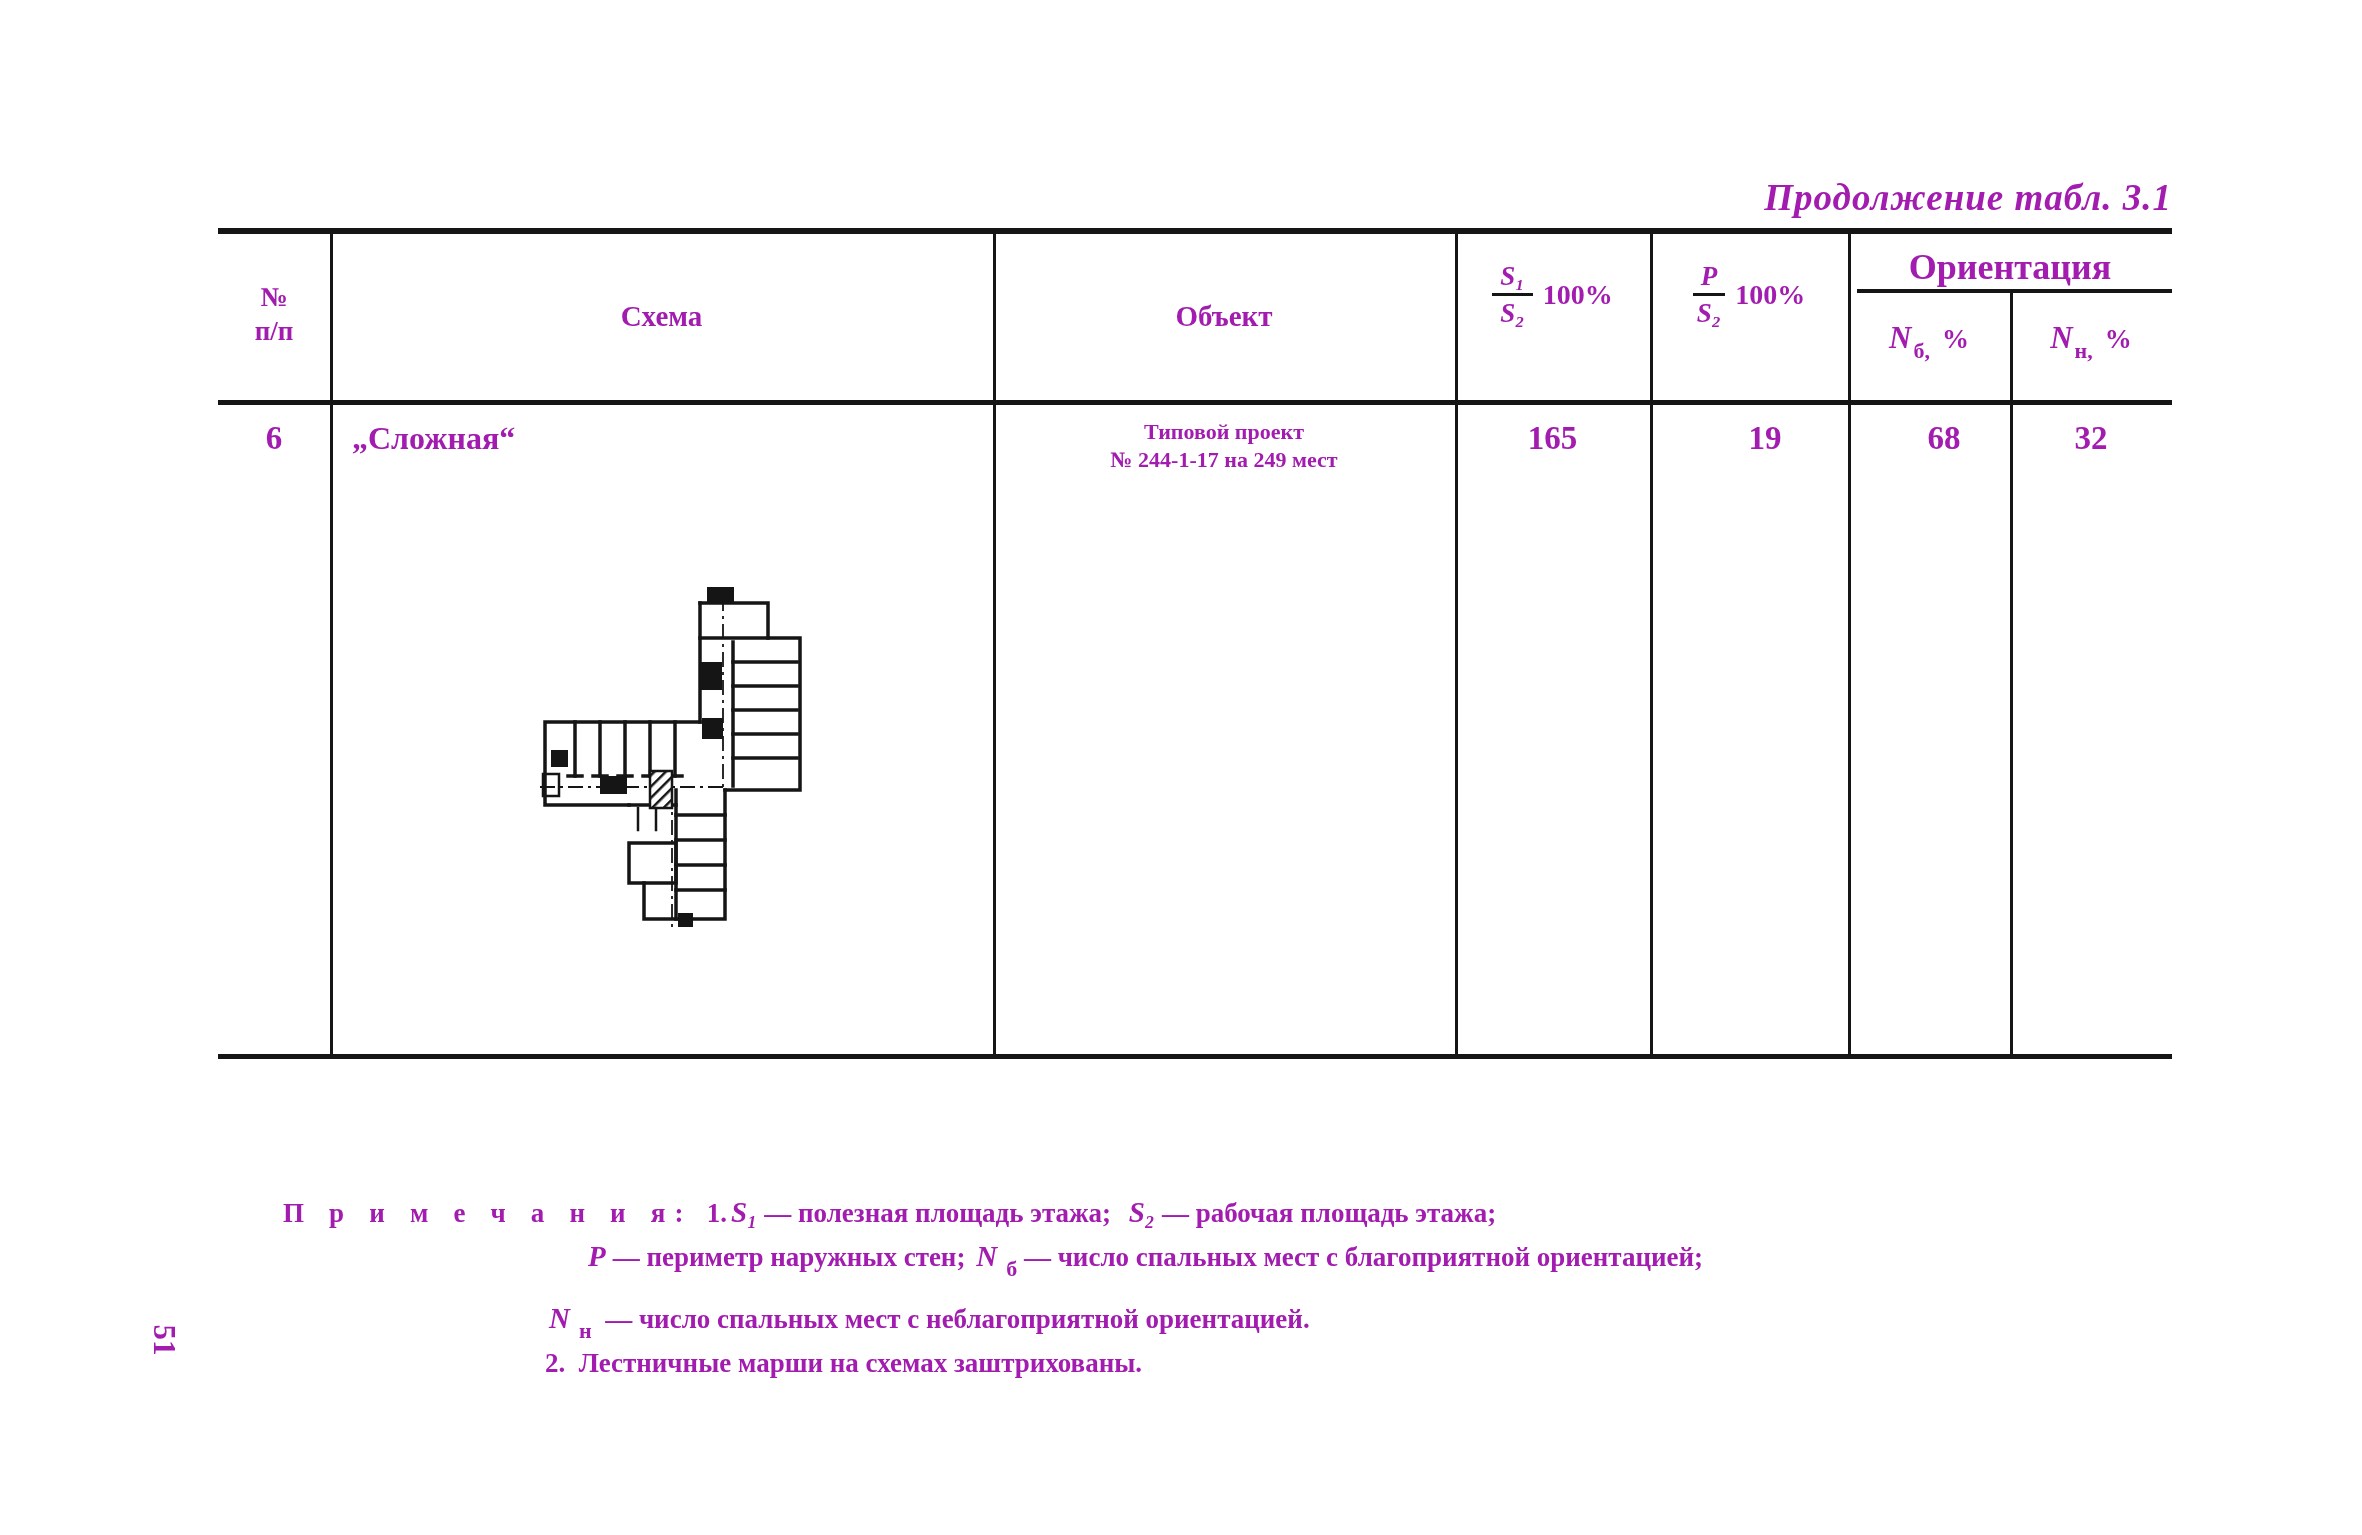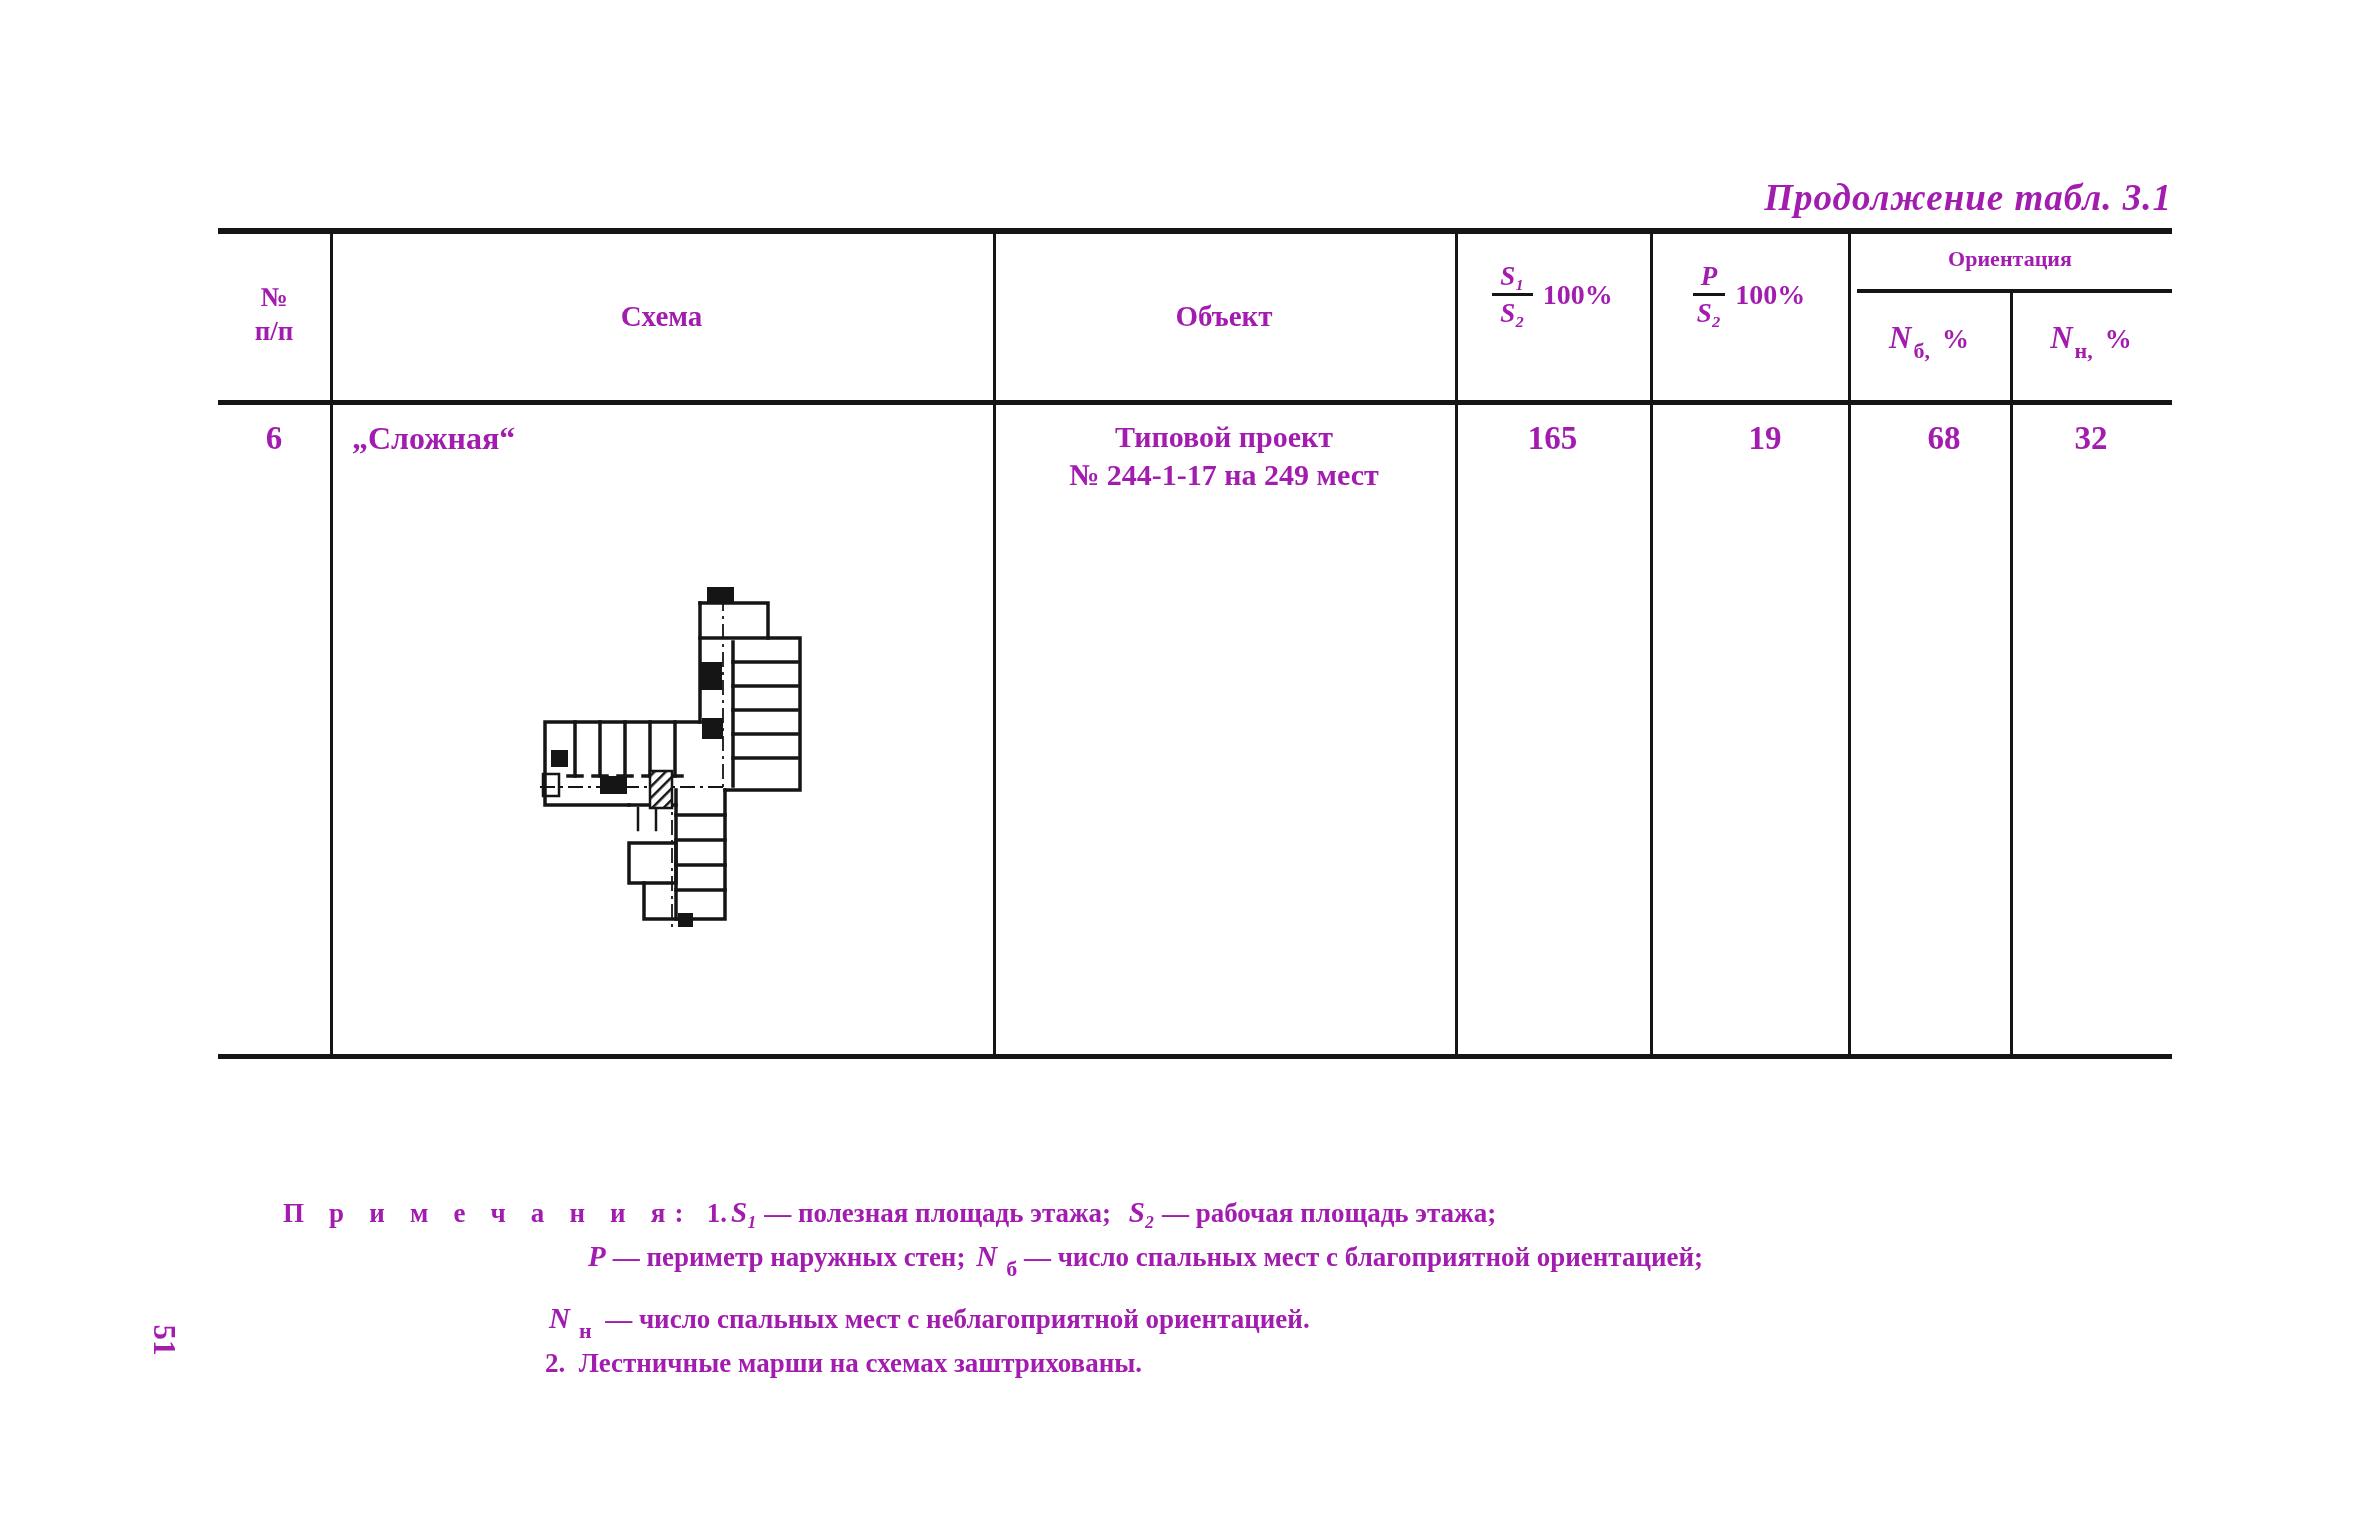--- a/index.html
+++ b/index.html
@@ -78,35 +78,35 @@
   </div>
 
   <div class="txt frac-cell" style="left:1650px;top:262px;width:198px;">
     <span class="frac">
       <span class="fnum">P</span>
       <span class="fden">S₂</span>
     </span>
     <span class="fsuf">100%</span>
   </div>
 
-  <div class="txt ctr" style="left:1848px;top:246px;width:324px;font-size:22px;font-weight:bold;">Ориентация</div>
+  <div class="txt ctr" style="left:1848px;top:246px;width:324px;font-size:36px;font-weight:bold;">Ориентация</div>
 
   <div class="txt ctr" style="left:1848px;top:320px;width:162px;">
     <span class="nsym">N</span><span class="nsub">б,</span><span class="nsuf">%</span>
   </div>
 
   <div class="txt ctr" style="left:2010px;top:320px;width:162px;">
     <span class="nsym">N</span><span class="nsub">н,</span><span class="nsuf">%</span>
   </div>
 
   <div class="txt ctr body-val" style="left:218px;top:420px;width:112px;">6</div>
 
   <div class="txt" style="left:352px;top:420px;font-size:32px;font-weight:bold;">„Сложная“</div>
 
-  <div class="txt ctr" style="left:993px;top:418px;width:462px;font-size:30px;font-weight:bold;line-height:1.28;white-space:normal;">
+  <div class="txt ctr" style="left:993px;top:418px;width:462px;font-size:22px;font-weight:bold;line-height:1.28;white-space:normal;">
     <div>Типовой проект</div>
     <div>№ 244-1-17 на 249 мест</div>
   </div>
 
   <div class="txt ctr body-val" style="left:1455px;top:420px;width:195px;">165</div>
   <div class="txt ctr body-val" style="left:1650px;top:420px;width:230px;">19</div>
   <div class="txt ctr body-val" style="left:1848px;top:420px;width:192px;">68</div>
   <div class="txt ctr body-val" style="left:2010px;top:420px;width:162px;">32</div>
 
   <svg style="position:absolute;left:535px;top:550px;" width="280" height="420" viewBox="0 0 280 420">

